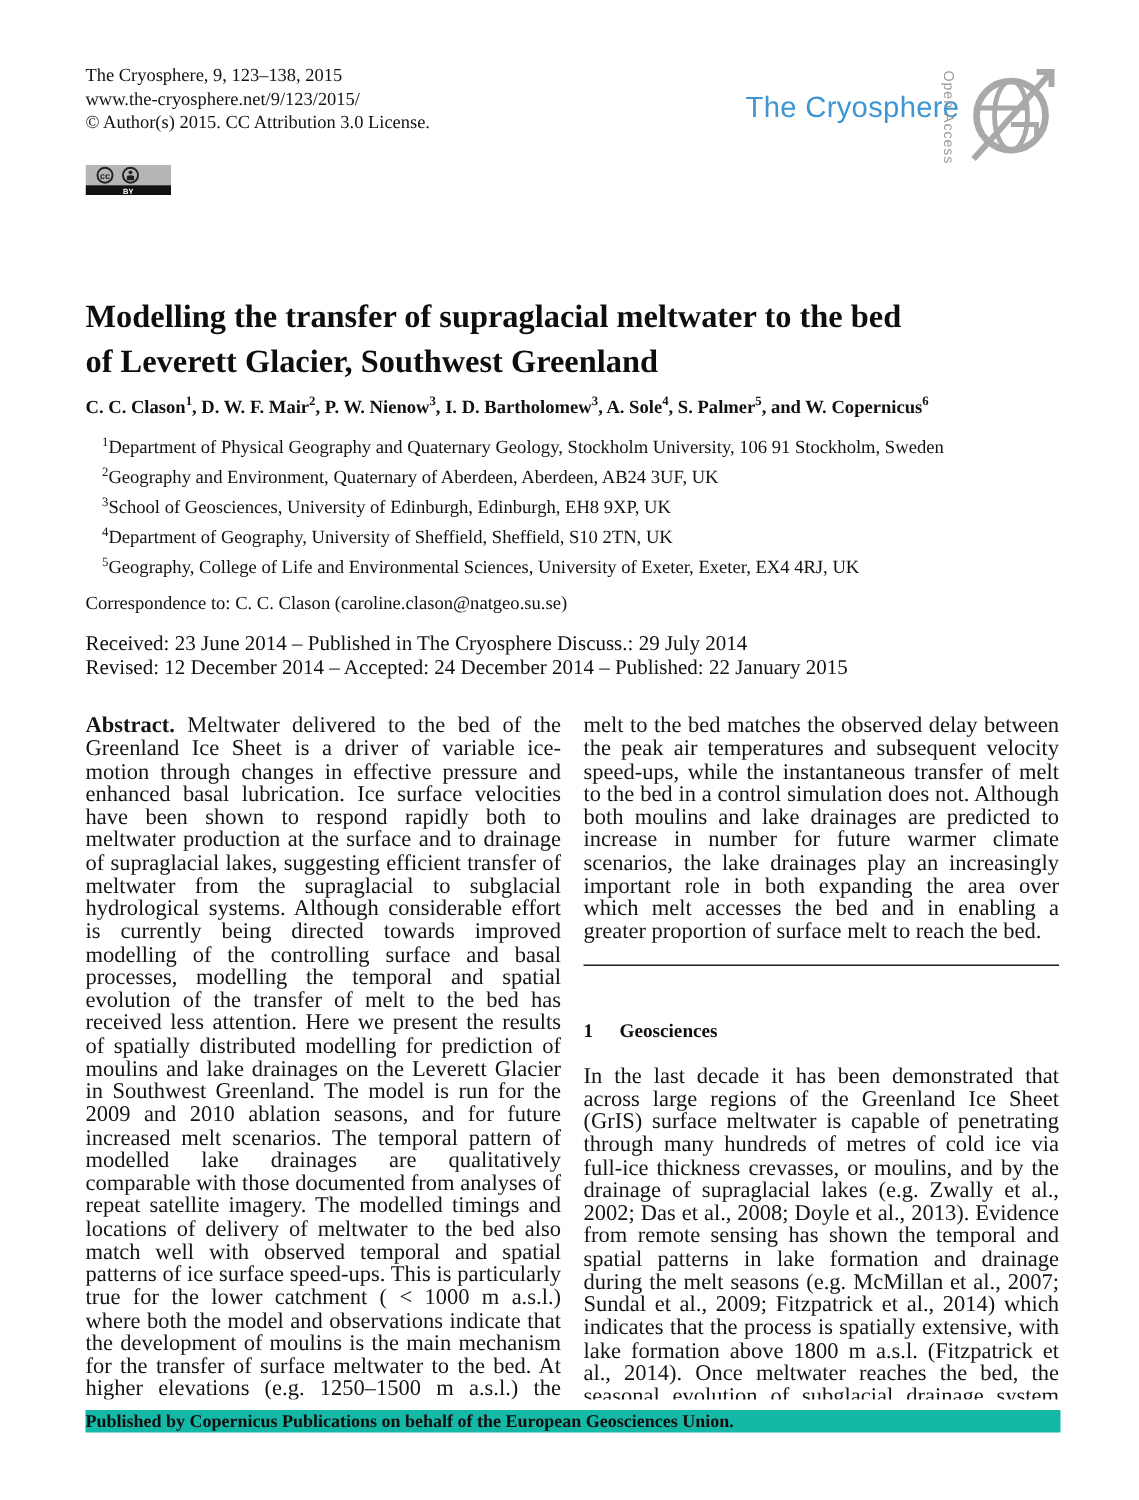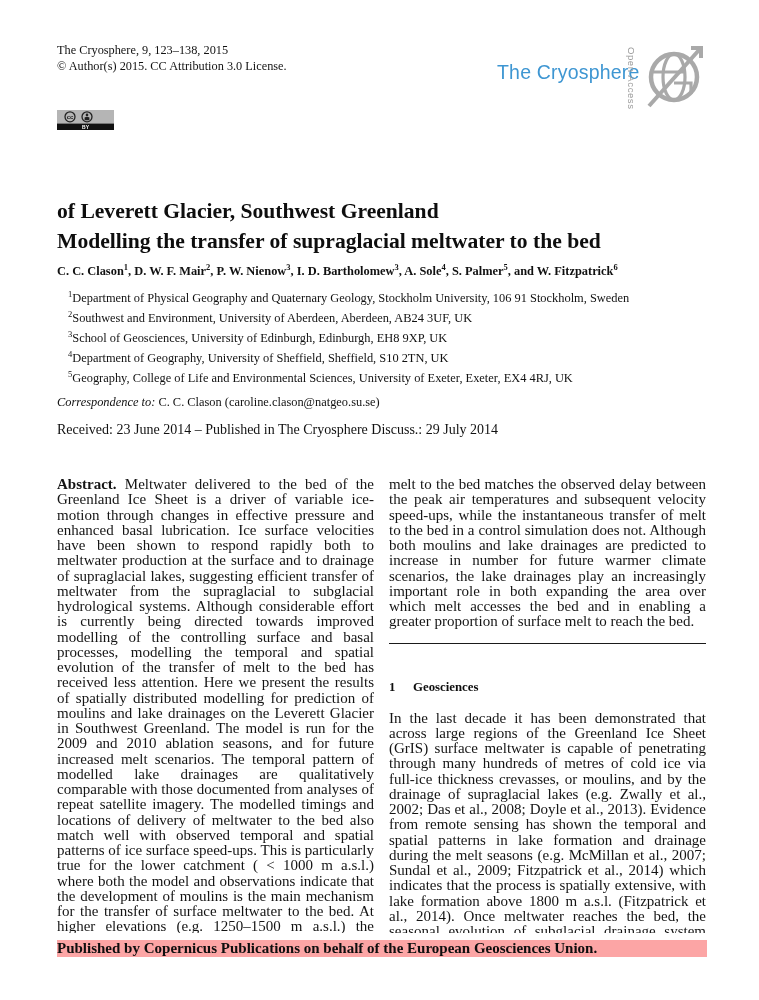--- a/index.html
+++ b/index.html
@@ -49,21 +49,21 @@
   .authors sup { font-size: 8.5px; font-weight: bold; }
   .affiliations {
     position: absolute; top: 287px; left: 68px; width: 650px;
     font-size: 12.4px; line-height: 15.9px;
   }
   .affil sup { font-size: 8.5px; }
   .correspondence {
     position: absolute; top: 395px; left: 57px; width: 650px;
     font-size: 12.4px;
   }
-  .correspondence .corr-label { font-style: italic; }
+  .correspondence .corr-label { }
   .history {
     position: absolute; top: 422px; left: 57px; width: 650px;
     font-size: 14px; line-height: 15.6px;
   }
 
   
   .columns {
     position: absolute; top: 477px; left: 57px;
     width: 650px; height: 456px;
     display: flex; gap: 15px; overflow: hidden;
@@ -81,33 +81,34 @@
   .section-heading {
     margin-top: 36px; margin-bottom: 16px;
     font-size: 12.8px; font-weight: bold; color: #0e0e0e;
     display: flex;
   }
   .section-heading .sec-num { width: 24px; }
 
   
   .page-footer {
     position: absolute; top: 940px; left: 57px; width: 650px;
-    font-size: 15px; font-weight: bold; color: #0e0e0e;
-    background: #fca5a5;
+    font-size: 12px; font-weight: bold; color: #0e0e0e;
+    background: #14b8a6;
   }
 </style>
 </head>
 <body>
 
 <div class="page">
 
   <div class="cite-block">
 
       <div class="cite-line">The Cryosphere, 9, 123–138, 2015</div>
 
+      <div class="cite-line">www.the-cryosphere.net/9/123/2015/</div>
 
 
       <div class="cite-line">© Author(s) 2015. CC Attribution 3.0 License.</div>
 
   </div>
 
   <div class="cc-badge">
     <svg width="57" height="20" viewBox="0 0 57 20">
       <rect x="0" y="0" width="57" height="13.5" fill="#b5b5b5"></rect>
       <rect x="0" y="13.5" width="57" height="6.5" fill="#111111"></rect>
@@ -130,67 +131,68 @@
         <path d="M10.5 32 L44 32" stroke-width="3.2"></path>
         <path d="M33 43 L50 43 L50 54" stroke-width="3.2"></path>
         <line x1="8" y1="66" x2="58" y2="10" stroke-width="4"></line>
         <path d="M50 8 L60 8 L60 18" stroke-width="4"></path>
       </g>
     </svg>
   </div>
 
   <h1 class="article-title">
 
+      <div class="title-line">Modelling the transfer of supraglacial meltwater to the bed</div>
+
       <div class="title-line">of Leverett Glacier, Southwest Greenland</div>
 
-      <div class="title-line">Modelling the transfer of supraglacial meltwater to the bed</div>
-
   </h1>
 
   <p class="authors">
     
       <span class="author"><span>C. C. Clason</span><sup>1</sup><span>, </span></span>
     
       <span class="author"><span>D. W. F. Mair</span><sup>2</sup><span>, </span></span>
     
       <span class="author"><span>P. W. Nienow</span><sup>3</sup><span>, </span></span>
     
       <span class="author"><span>I. D. Bartholomew</span><sup>3</sup><span>, </span></span>
     
       <span class="author"><span>A. Sole</span><sup>4</sup><span>, </span></span>
     
       <span class="author"><span>S. Palmer</span><sup>5</sup><span>, and </span></span>
     
-      <span class="author"><span>W. Fitzpatrick</span><sup>6</sup><span></span></span>
+      <span class="author"><span>W. Copernicus</span><sup>6</sup><span></span></span>
     
   </p>
 
   <div class="affiliations">
 
       <div class="affil"><sup>1</sup><span>Department of Physical Geography and Quaternary Geology, Stockholm University, 106 91 Stockholm, Sweden</span></div>
 
-      <div class="affil"><sup>2</sup><span>Southwest and Environment, University of Aberdeen, Aberdeen, AB24 3UF, UK</span></div>
+      <div class="affil"><sup>2</sup><span>Geography and Environment, Quaternary of Aberdeen, Aberdeen, AB24 3UF, UK</span></div>
 
       <div class="affil"><sup>3</sup><span>School of Geosciences, University of Edinburgh, Edinburgh, EH8 9XP, UK</span></div>
 
       <div class="affil"><sup>4</sup><span>Department of Geography, University of Sheffield, Sheffield, S10 2TN, UK</span></div>
 
       <div class="affil"><sup>5</sup><span>Geography, College of Life and Environmental Sciences, University of Exeter, Exeter, EX4 4RJ, UK</span></div>
 
 
   </div>
 
   <p class="correspondence">
     <span class="corr-label">Correspondence to:</span><span> C. C. Clason (caroline.clason@natgeo.su.se)</span>
   </p>
 
   <div class="history">
 
       <div class="history-line">Received: 23 June 2014 – Published in The Cryosphere Discuss.: 29 July 2014</div>
 
+      <div class="history-line">Revised: 12 December 2014 – Accepted: 24 December 2014 – Published: 22 January 2015</div>
 
   </div>
 
   <div class="columns">
     <div class="col">
       <p class="body-text">
         <span class="abstract-label">Abstract.</span><span> Meltwater delivered to the bed of the Greenland Ice Sheet is a driver of variable ice-motion through changes in effective pressure and enhanced basal lubrication. Ice surface velocities have been shown to respond rapidly both to meltwater production at the surface and to drainage of supraglacial lakes, suggesting efficient transfer of meltwater from the supraglacial to subglacial hydrological systems. Although considerable effort is currently being directed towards improved modelling of the controlling surface and basal processes, modelling the temporal and spatial evolution of the transfer of melt to the bed has received less attention. Here we present the results of spatially distributed modelling for prediction of moulins and lake drainages on the Leverett Glacier in Southwest Greenland. The model is run for the 2009 and 2010 ablation seasons, and for future increased melt scenarios. The temporal pattern of modelled lake drainages are qualitatively comparable with those documented from analyses of repeat satellite imagery. The modelled timings and locations of delivery of meltwater to the bed also match well with observed temporal and spatial patterns of ice surface speed-ups. This is particularly true for the lower catchment ( &lt; 1000 m a.s.l.) where both the model and observations indicate that the development of moulins is the main mechanism for the transfer of surface meltwater to the bed. At higher elevations (e.g. 1250–1500 m a.s.l.) the development and drainage of supraglacial lakes becomes increasingly important. At these higher elevations, the delay between modelled melt generation and subsequent delivery of</span>
       </p>
     </div>
     <div class="col">

